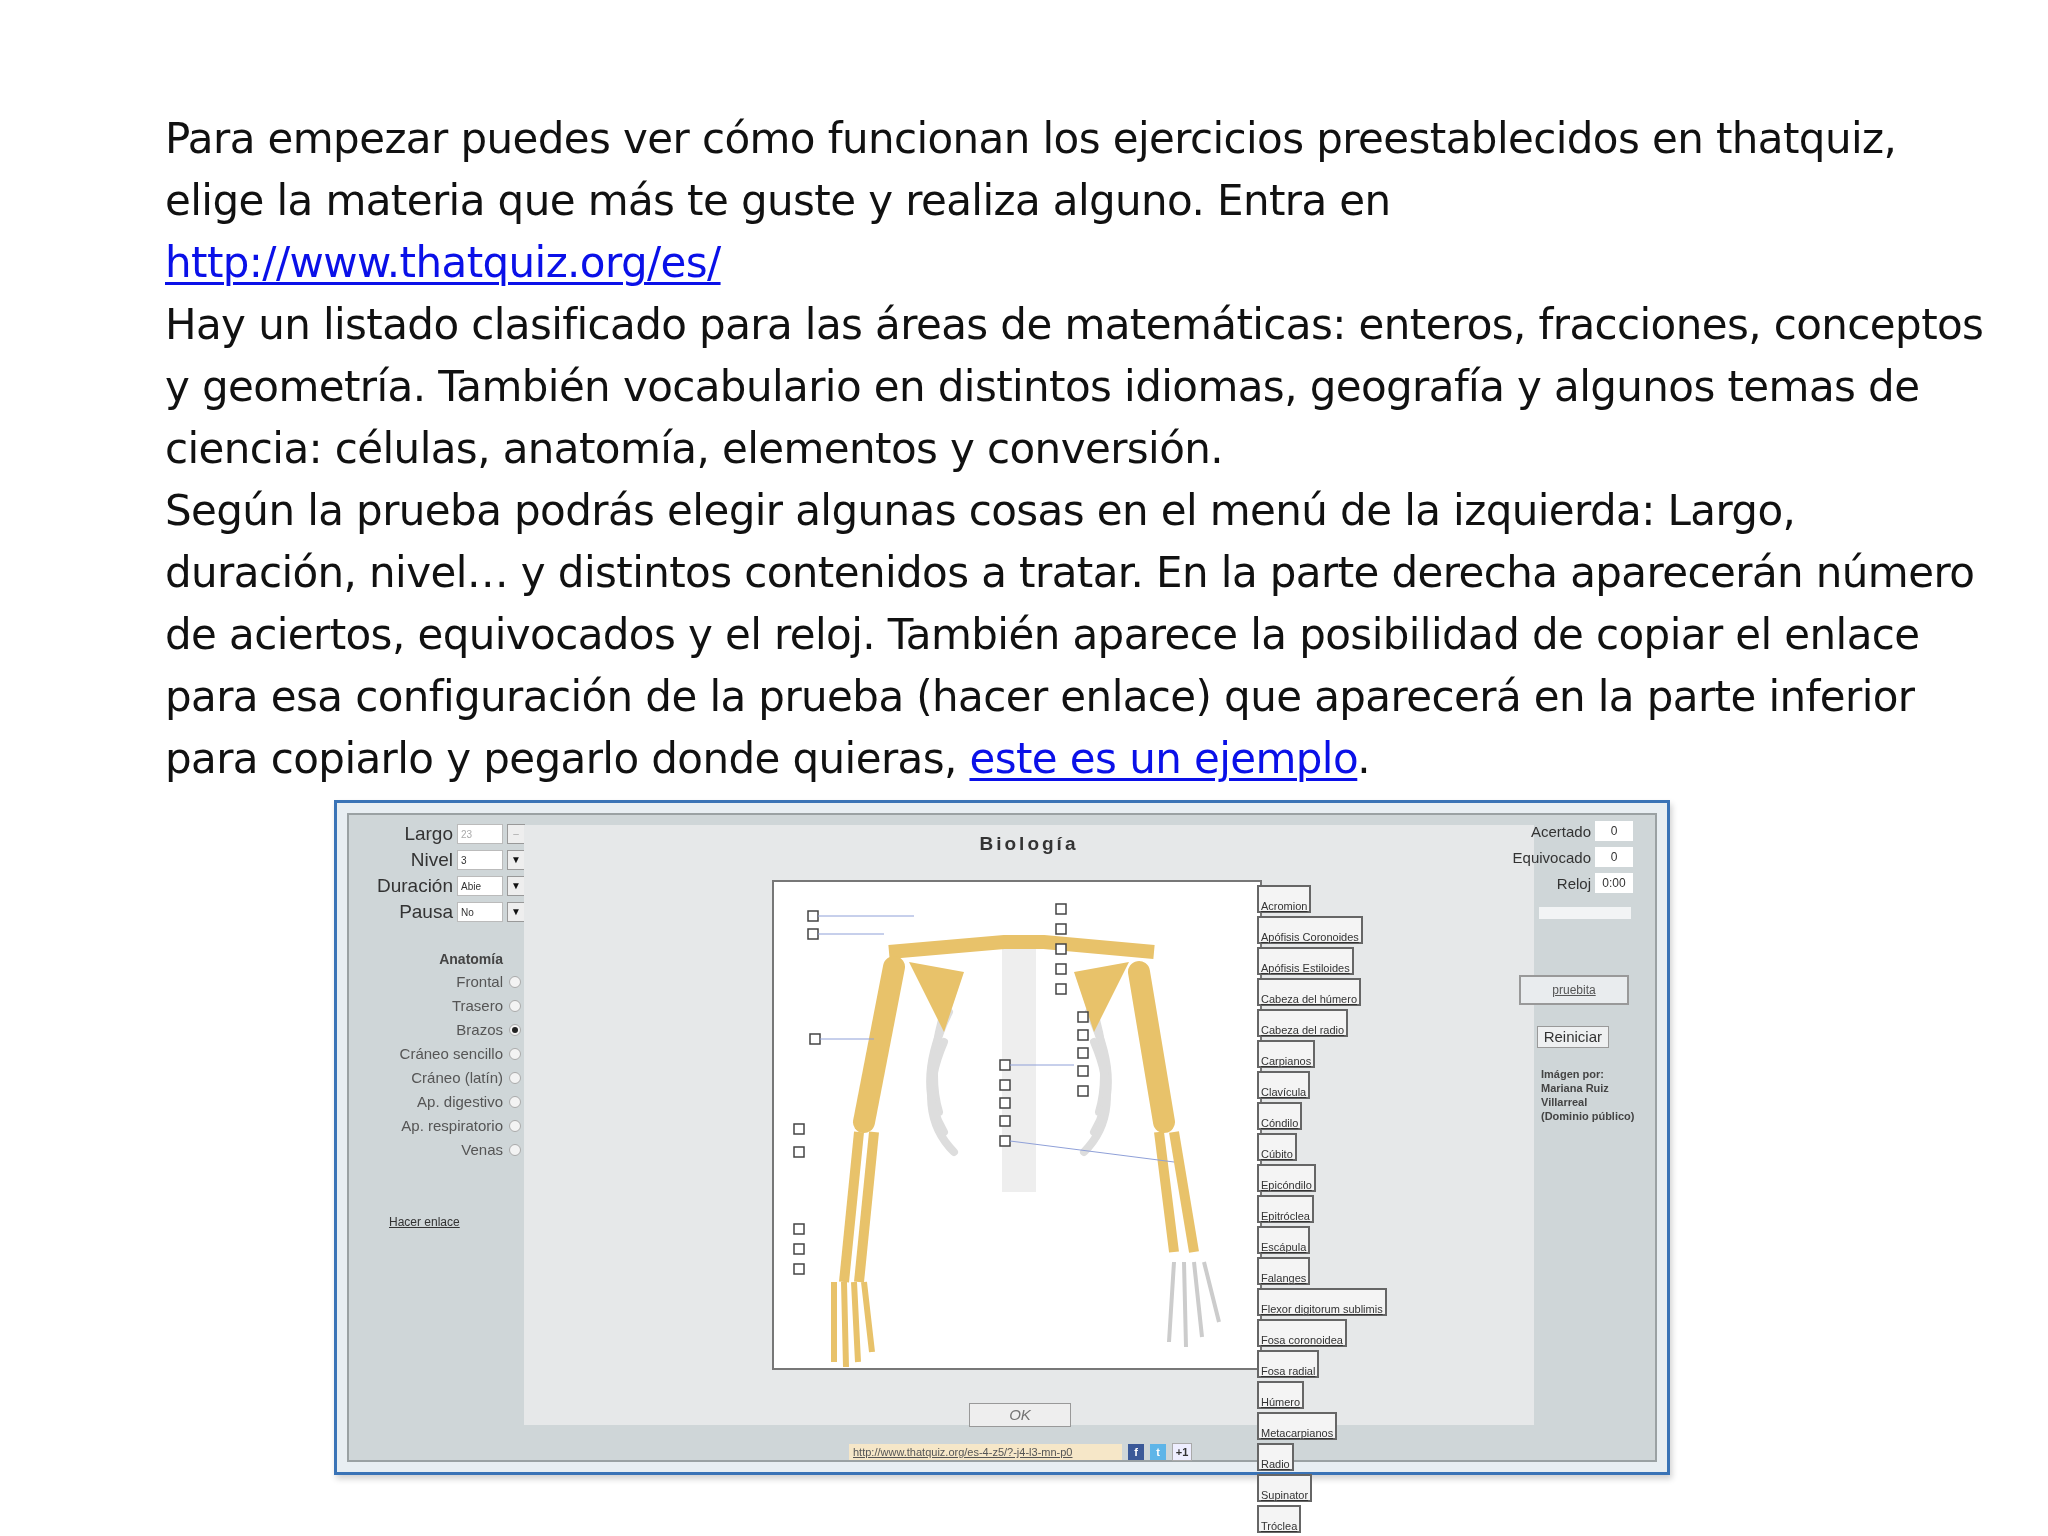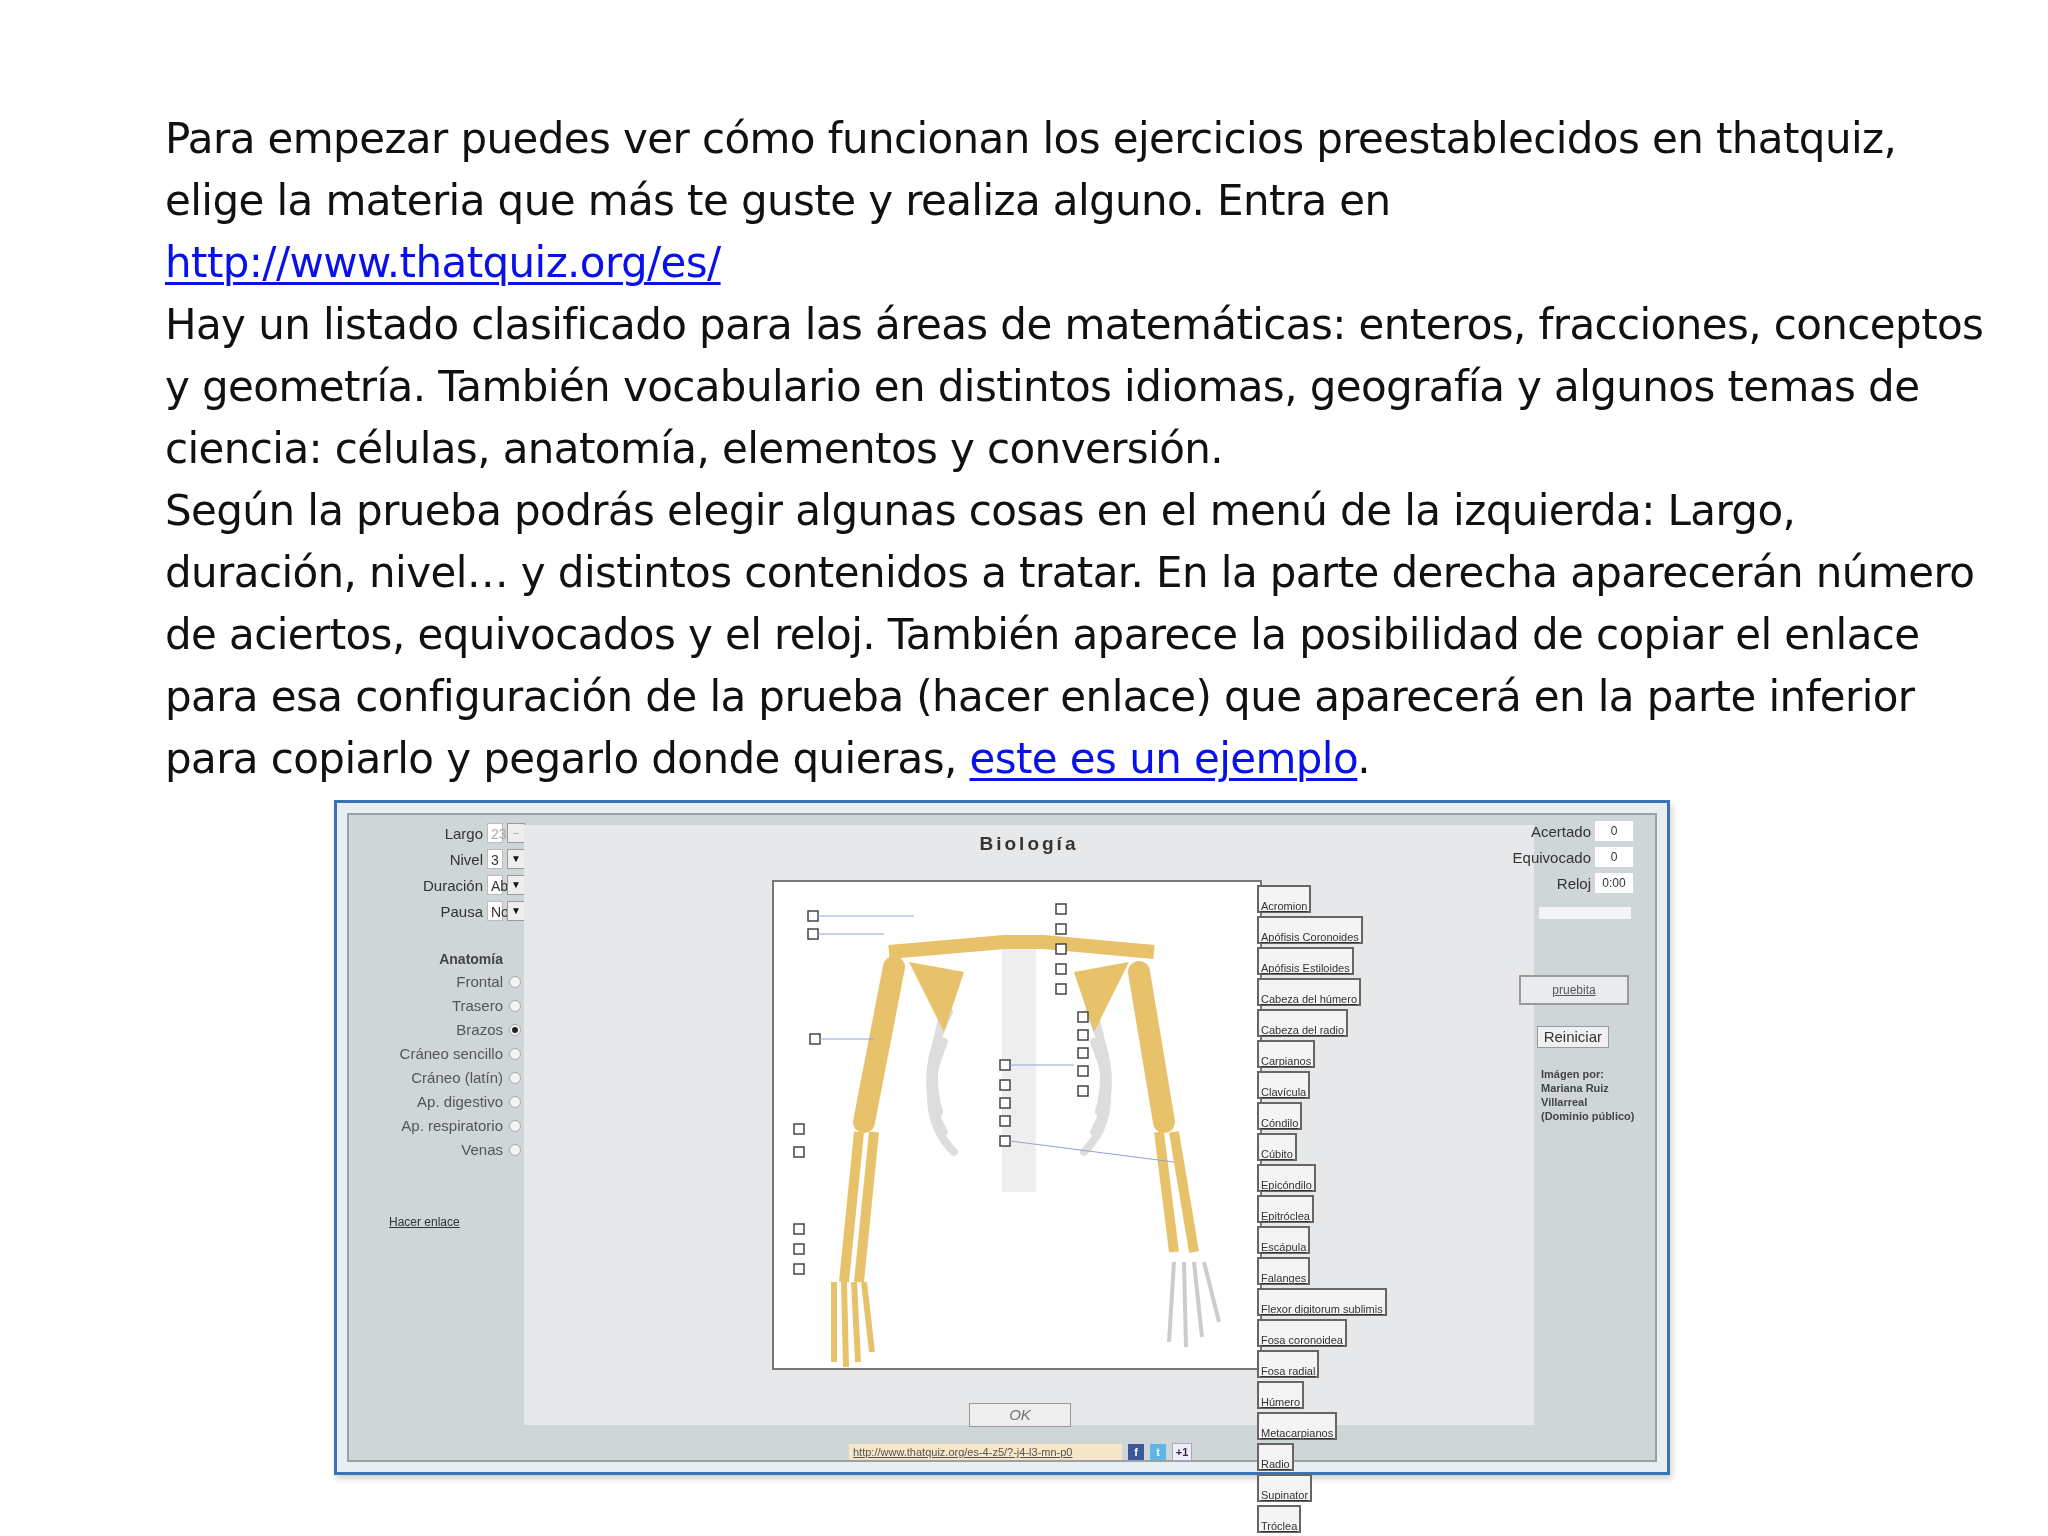--- a/index.html
+++ b/index.html
@@ -5,22 +5,22 @@
   html,body{margin:0;padding:0;background:#ffffff;}
   body{width:2048px;height:1536px;position:relative;overflow:hidden;font-family:"Liberation Sans","DejaVu Sans",sans-serif;}
   .text-block{position:absolute;left:165px;top:108px;width:1830px;font-family:"DejaVu Sans","Liberation Sans",sans-serif;font-size:42px;line-height:62px;color:#111;letter-spacing:-0.6px;}
   .text-block p{margin:0;}
   .link{color:#0a10e8;text-decoration:underline;text-decoration-thickness:3px;text-underline-offset:5px;}
   
   .shot{position:absolute;left:334px;top:800px;width:1336px;height:675px;border:3px solid #3a73b6;background:#e8eef2;box-shadow:2px 4px 6px rgba(0,0,0,0.18);box-sizing:border-box;}
   .shot-inner{position:absolute;left:10px;top:10px;right:10px;bottom:10px;background:#cfd6d8;border:2px solid #9aa1a3;box-sizing:border-box;}
   .left-panel{position:absolute;left:0;top:0;width:176px;height:100%;}
   .ctrl-row{position:absolute;right:0;display:flex;align-items:center;gap:4px;}
-  .ctrl-label{font-size:15px;color:#333;text-align:right;}
-  .ctrl-field{width:16px;height:20px;background:#fff;border:1px solid #bbb;font-size:14px;color:#333;line-height:20px;padding-left:3px;box-sizing:border-box;}
+  .ctrl-label{font-size:19px;color:#333;text-align:right;}
+  .ctrl-field{width:46px;height:20px;background:#fff;border:1px solid #bbb;font-size:10px;color:#333;line-height:20px;padding-left:3px;box-sizing:border-box;}
   .ctrl-drop{width:18px;height:20px;background:#eee;border:1px solid #999;box-sizing:border-box;font-size:10px;text-align:center;line-height:18px;color:#111;}
   .section-title{position:absolute;right:22px;top:136px;font-size:14px;font-weight:bold;color:#444;}
   .radio-row{position:absolute;right:4px;display:flex;align-items:center;gap:6px;font-size:15px;color:#555;}
   .radio{width:12px;height:12px;border:1px solid #aaa;border-radius:50%;background:#f3f3f3;box-sizing:border-box;position:relative;}
   .radio.on::after{content:"";position:absolute;left:2px;top:2px;width:6px;height:6px;border-radius:50%;background:#222;}
   .hacer{position:absolute;left:40px;top:392px;font-size:12px;color:#333;text-decoration:underline;margin-top:8px;}
   .center{position:absolute;left:175px;top:10px;width:1010px;height:600px;background:#e6e8e9;}
   .center-title{position:absolute;left:0;right:0;top:8px;text-align:center;font-size:19px;font-weight:bold;letter-spacing:3px;color:#333;}
   .diagram{position:absolute;left:248px;top:55px;width:490px;height:490px;background:#fff;border:2px solid #777;box-sizing:border-box;overflow:hidden;}
   .labels{position:absolute;left:733px;top:60px;display:flex;flex-direction:column;gap:3px;}

